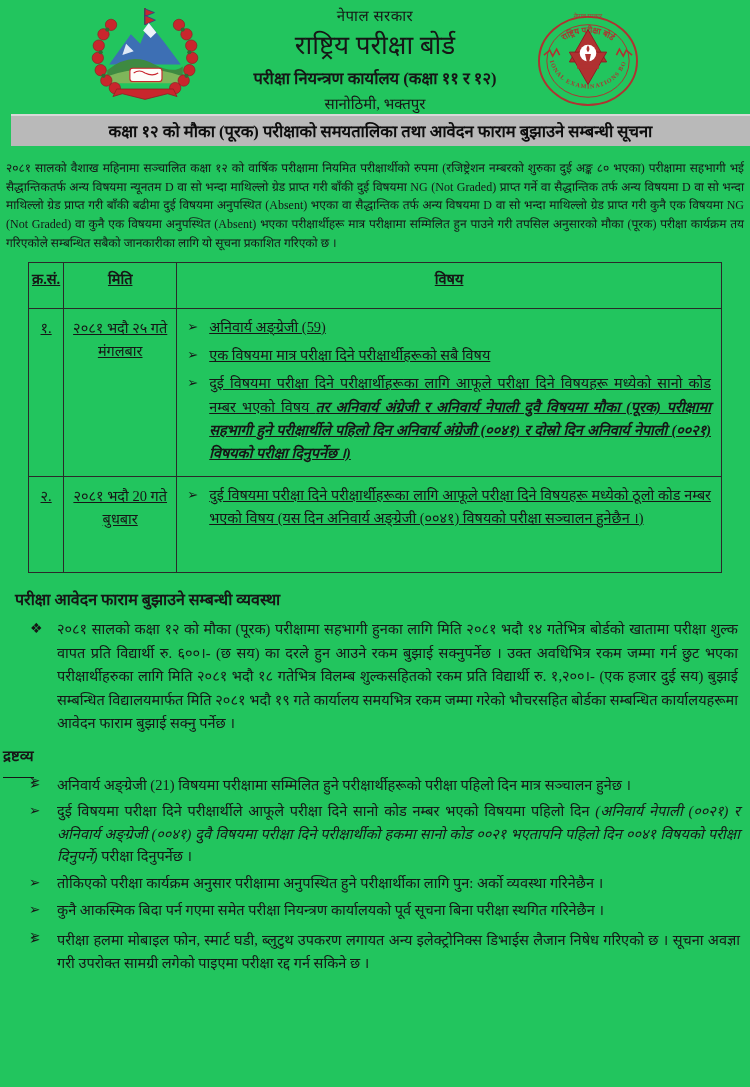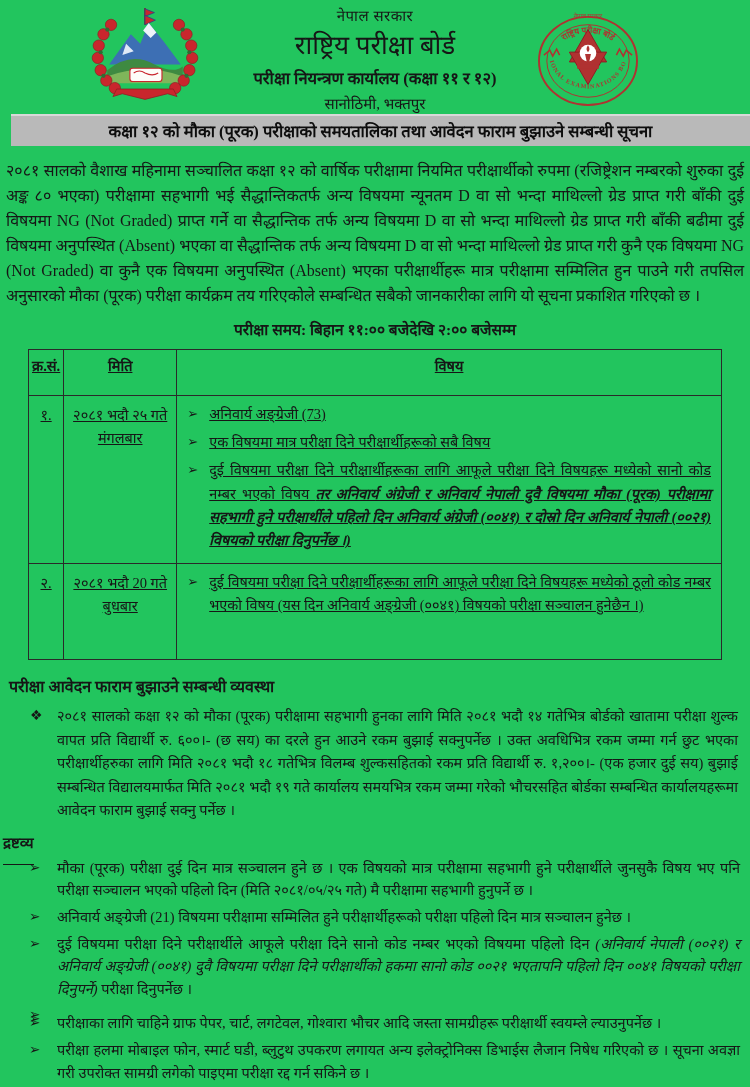--- a/index.html
+++ b/index.html
@@ -24,38 +24,38 @@
   
   .title-bar {
     margin-top:4px; background:#b9b9b9; border-top:2px solid #d8d8d8;
     text-align:center; font-weight:bold; font-size:16.5px;
     padding:3px 2px 4px; color:#0d0d0d;margin-left:11px;
   }
 
   
   .intro {
     margin:13px 6px 9px; text-align:justify;
-    font-size:16px; line-height:1.56;
+    font-size:12px; line-height:1.56;
   }
 
   .exam-time { text-align:center; font-weight:bold; font-size:15.5px; margin:7px 0 9px; }
 
   
   table.schedule { border-collapse:collapse; margin:0 auto; width:694px;text-decoration:underline; }
   table.schedule th, table.schedule td { border:1.4px solid #2a2a2a; vertical-align:top; }
   table.schedule th { font-weight:bold; text-align:center; font-size:14.5px; padding:5px 3px 20px; }
   td.c-sn   { width:35px;  text-align:center; padding-top:8px; font-size:14.5px; }
   td.c-date { width:113px; text-align:center; padding-top:8px; font-size:14.5px; line-height:1.6; }
   td.c-subj { padding:4px 8px 8px 6px; }
   .subj-item { position:relative; padding:3px 2px 2px 26px; font-size:14.4px; line-height:1.62; text-align:justify; }
   .subj-item .marker { position:absolute; left:4px; top:3px; font-size:13px; }
   .row-em { font-weight:bold; font-style:italic; }
 
   
-  .section-heading { font-weight:bold; font-size:16px; margin:15px 0 8px; padding:0 9px; }
+  .section-heading { font-weight:bold; font-size:16px; margin:15px 0 8px; padding:0 15px; }
   .fee-item { position:relative; margin:0 8px 0 0; padding:0 4px 0 57px; text-align:justify; font-size:14.5px; line-height:1.62; }
   .fee-item .marker { position:absolute; left:30px; top:0; font-size:14px; }
 
   
   .notes-heading { font-weight:bold; font-size:15px; margin:9px 0 3px; padding:0 3px; }
   .notes-heading span { border-bottom:1.5px solid #161616; padding-bottom:13px; }
   .note-item { position:relative; margin:0 6px 0 0; padding:2px 4px 2px 57px; text-align:justify; font-size:14.5px; line-height:1.56; }
   .note-item .marker { position:absolute; left:29px; top:2px; font-size:13.5px; }
   .note-em { font-style:italic; }
 </style>
@@ -148,39 +148,38 @@
       <text text-anchor="middle" font-size="6.2" font-weight="bold" fill="#b03231" letter-spacing="1">
         <textPath href="#arcBottom" startOffset="50%">NATIONAL EXAMINATIONS BOARD</textPath>
       </text>
     </svg>
   </div>
 
   <div class="title-bar">कक्षा १२ को मौका (पूरक) परीक्षाको समयतालिका तथा आवेदन फाराम बुझाउने सम्बन्धी सूचना</div>
 
   <p class="intro">२०८१ सालको वैशाख महिनामा सञ्चालित कक्षा १२ को वार्षिक परीक्षामा नियमित परीक्षार्थीको रुपमा (रजिष्ट्रेशन नम्बरको शुरुका दुई अङ्क ८० भएका) परीक्षामा सहभागी भई सैद्धान्तिकतर्फ अन्य विषयमा न्यूनतम D वा सो भन्दा माथिल्लो ग्रेड प्राप्त गरी बाँकी दुई विषयमा NG (Not Graded) प्राप्त गर्ने वा सैद्धान्तिक तर्फ अन्य विषयमा D वा सो भन्दा माथिल्लो ग्रेड प्राप्त गरी बाँकी बढीमा दुई विषयमा अनुपस्थित (Absent) भएका वा सैद्धान्तिक तर्फ अन्य विषयमा D वा सो भन्दा माथिल्लो ग्रेड प्राप्त गरी कुनै एक विषयमा NG (Not Graded) वा कुनै एक विषयमा अनुपस्थित (Absent) भएका परीक्षार्थीहरू मात्र परीक्षामा सम्मिलित हुन पाउने गरी तपसिल अनुसारको मौका (पूरक) परीक्षा कार्यक्रम तय गरिएकोले सम्बन्धित सबैको जानकारीका लागि यो सूचना प्रकाशित गरिएको छ ।</p>
 
-  <div class="exam-time">परीक्षा समय: बिहान ११:०० बजेदेखि २:०० बजेसम्म</div>
 
   <table class="schedule">
     <tbody>
         <tr>
       <th>क्र.सं.</th>
       <th>मिति</th>
       <th>विषय</th>
     </tr>
     <tr>
       <td class="c-sn">१.</td>
       <td class="c-date">
         <div>२०८१ भदौ २५ गते</div>
         <div>मंगलबार</div>
       </td>
       <td class="c-subj">
         <div class="subj-item">
           <span class="marker">➢</span>
-          <span>अनिवार्य अङ्ग्रेजी (73)</span>
+          <span>अनिवार्य अङ्ग्रेजी (59)</span>
         </div>
         <div class="subj-item">
           <span class="marker">➢</span>
           <span>एक विषयमा मात्र परीक्षा दिने परीक्षार्थीहरूको सबै विषय</span>
         </div>
         <div class="subj-item">
           <span class="marker">➢</span>
           <span>दुई विषयमा परीक्षा दिने परीक्षार्थीहरूका लागि आफूले परीक्षा दिने विषयहरू मध्येको सानो कोड नम्बर भएको विषय </span><span class="row-em">तर अनिवार्य अंग्रेजी र अनिवार्य नेपाली दुवै विषयमा मौका (पूरक) परीक्षामा सहभागी हुने परीक्षार्थीले पहिलो दिन अनिवार्य अंग्रेजी (००४१) र दोस्रो दिन अनिवार्य नेपाली (००२१) विषयको परीक्षा दिनुपर्नेछ ।)</span>
         </div>
       </td>
@@ -208,39 +207,39 @@
     <span>२०८१ सालको कक्षा १२ को मौका (पूरक) परीक्षामा सहभागी हुनका लागि मिति २०८१ भदौ १४ गतेभित्र बोर्डको खातामा परीक्षा शुल्क वापत प्रति विद्यार्थी रु. ६००।- (छ सय) का दरले हुन आउने रकम बुझाई सक्नुपर्नेछ । उक्त अवधिभित्र रकम जम्मा गर्न छुट भएका परीक्षार्थीहरुका लागि मिति २०८१ भदौ १८ गतेभित्र विलम्ब शुल्कसहितको रकम प्रति विद्यार्थी रु. १,२००।- (एक हजार दुई सय) बुझाई सम्बन्धित विद्यालयमार्फत मिति २०८१ भदौ १९ गते कार्यालय समयभित्र रकम जम्मा गरेको भौचरसहित बोर्डका सम्बन्धित कार्यालयहरूमा आवेदन फाराम बुझाई सक्नु पर्नेछ ।</span>
   </div>
 
   <div class="notes-heading">
     <span>द्रष्टव्य</span>
   </div>
 
   <div>
     <div class="note-item">
       <span class="marker">➢</span>
-      <span>मौका (पूरक) परीक्षा दुई दिन मात्र सञ्चालन हुने छ । एक विषयको मात्र परीक्षामा सहभागी हुने परीक्षार्थीले जुनसुकै विषय भए पनि परीक्षा सञ्चालन भएको पहिलो दिन (मिति २०८१/०५/२५ गते) मै परीक्षामा सहभागी हुनुपर्ने छ ।</span>
     </div>
     <div class="note-item">
       <span class="marker">➢</span>
       <span>अनिवार्य अङ्ग्रेजी (21) विषयमा परीक्षामा सम्मिलित हुने परीक्षार्थीहरूको परीक्षा पहिलो दिन मात्र सञ्चालन हुनेछ ।</span>
     </div>
     <div class="note-item">
       <span class="marker">➢</span>
       <span>दुई विषयमा परीक्षा दिने परीक्षार्थीले आफूले परीक्षा दिने सानो कोड नम्बर भएको विषयमा पहिलो दिन </span><span class="note-em">(अनिवार्य नेपाली (००२१) र अनिवार्य अङ्ग्रेजी (००४१) दुवै विषयमा परीक्षा दिने परीक्षार्थीको हकमा सानो कोड ००२१ भएतापनि पहिलो दिन ००४१ विषयको परीक्षा दिनुपर्ने)</span><span> परीक्षा दिनुपर्नेछ ।</span>
     </div>
     <div class="note-item">
       <span class="marker">➢</span>
-    </div>
-    <div class="note-item">
-      <span class="marker">➢</span>
-    </div>
-    <div class="note-item">
-      <span class="marker">➢</span>
-      <span>परीक्षाका लागि चाहिने ग्राफ पेपर, चार्ट, लगटेवल, गोश्वारा भौचर आदि जस्ता सामग्रीहरू परीक्षार्थी स्वयम्ले ल्याउनुपर्नेछ ।</span>
+      <span>तोकिएको परीक्षा कार्यक्रम अनुसार परीक्षामा अनुपस्थित हुने परीक्षार्थीका लागि पुन: अर्को व्यवस्था गरिनेछैन ।</span>
+    </div>
+    <div class="note-item">
+      <span class="marker">➢</span>
+      <span>कुनै आकस्मिक बिदा पर्न गएमा समेत परीक्षा नियन्त्रण कार्यालयको पूर्व सूचना बिना परीक्षा स्थगित गरिनेछैन ।</span>
+    </div>
+    <div class="note-item">
+      <span class="marker">➢</span>
     </div>
     <div class="note-item">
       <span class="marker">➢</span>
       <span>परीक्षा हलमा मोबाइल फोन, स्मार्ट घडी, ब्लुटुथ उपकरण लगायत अन्य इलेक्ट्रोनिक्स डिभाईस लैजान निषेध गरिएको छ । सूचना अवज्ञा गरी उपरोक्त सामग्री लगेको पाइएमा परीक्षा रद्द गर्न सकिने छ ।</span>
     </div>
 
   </div>
 
 </div>
 

